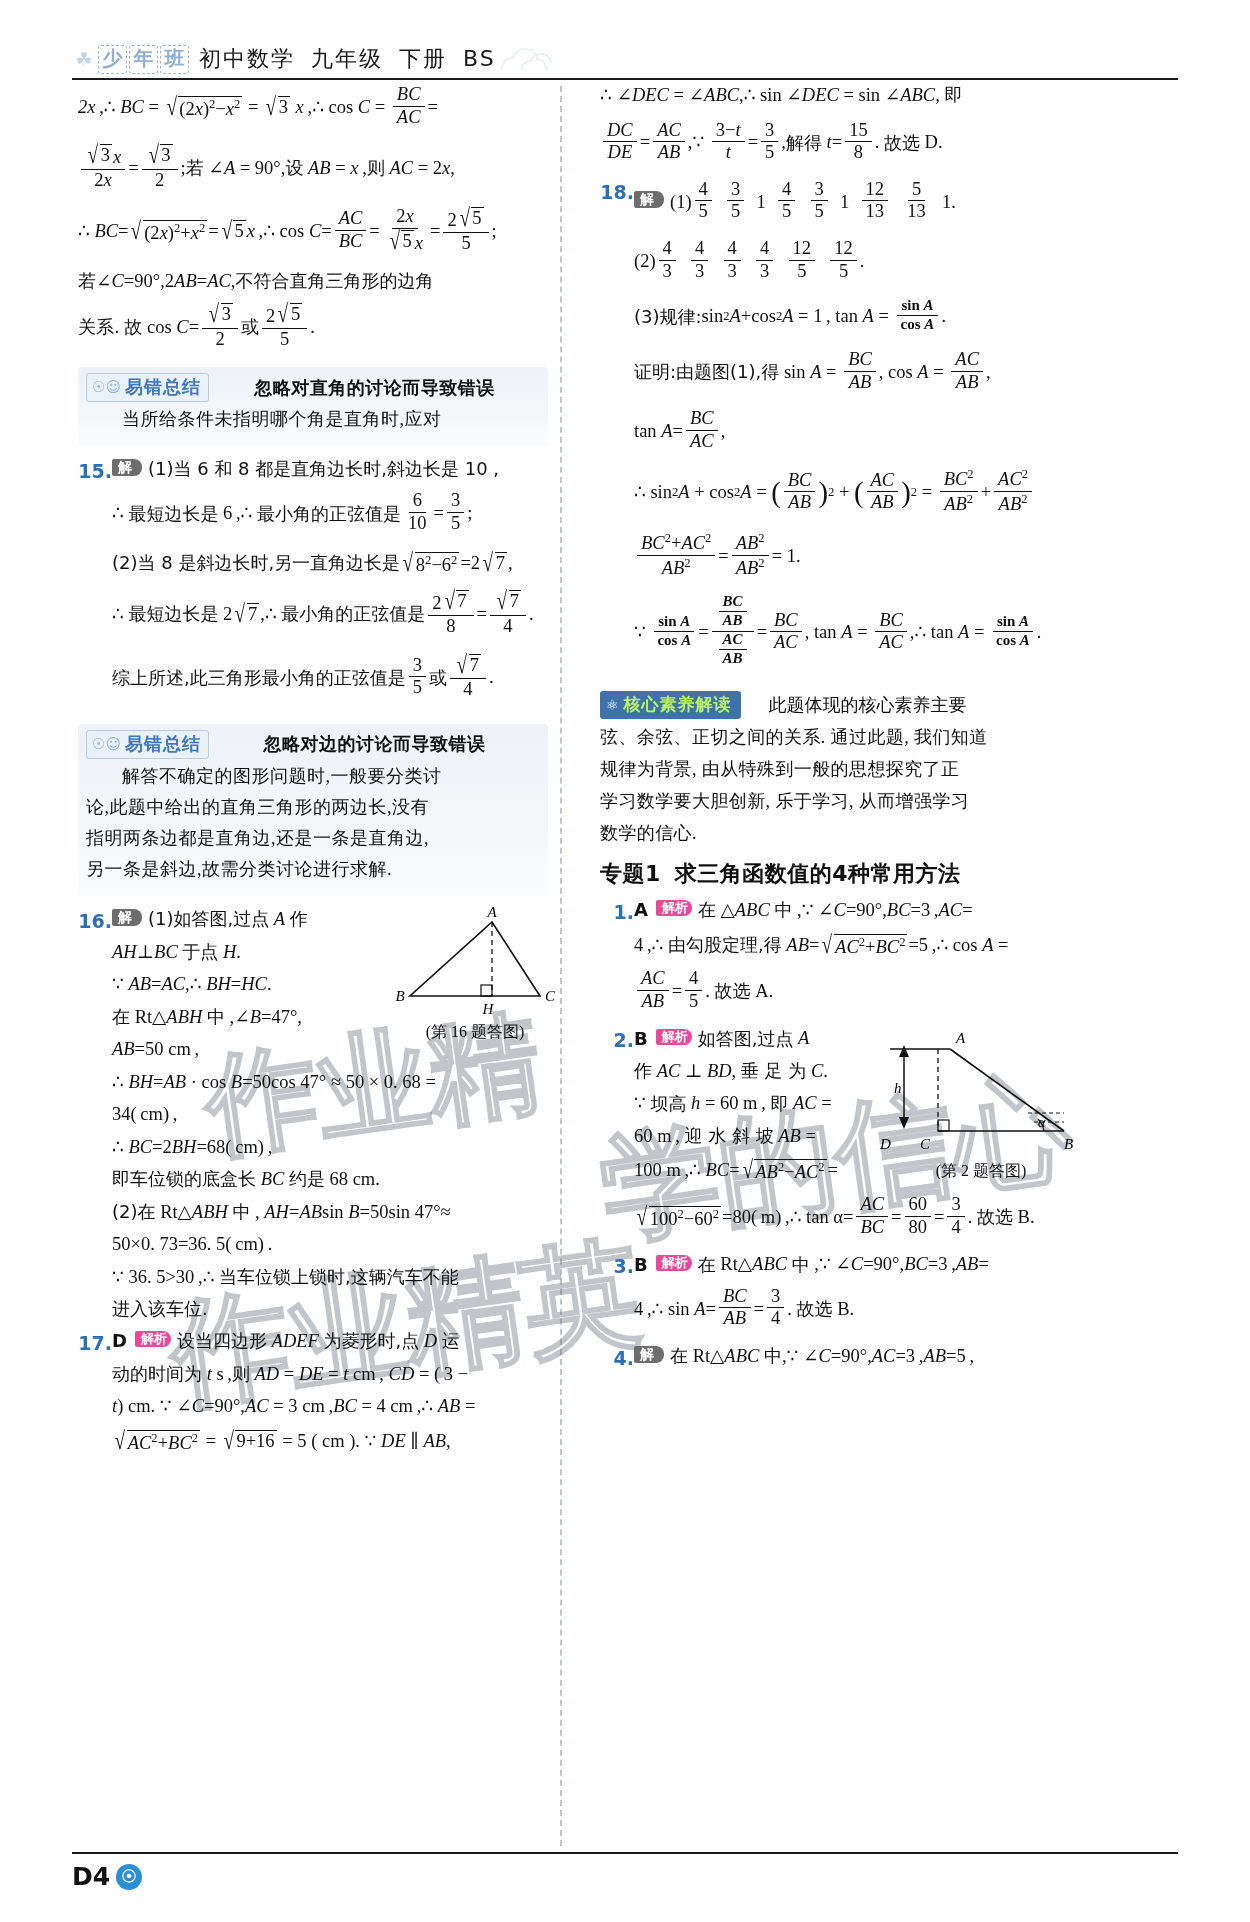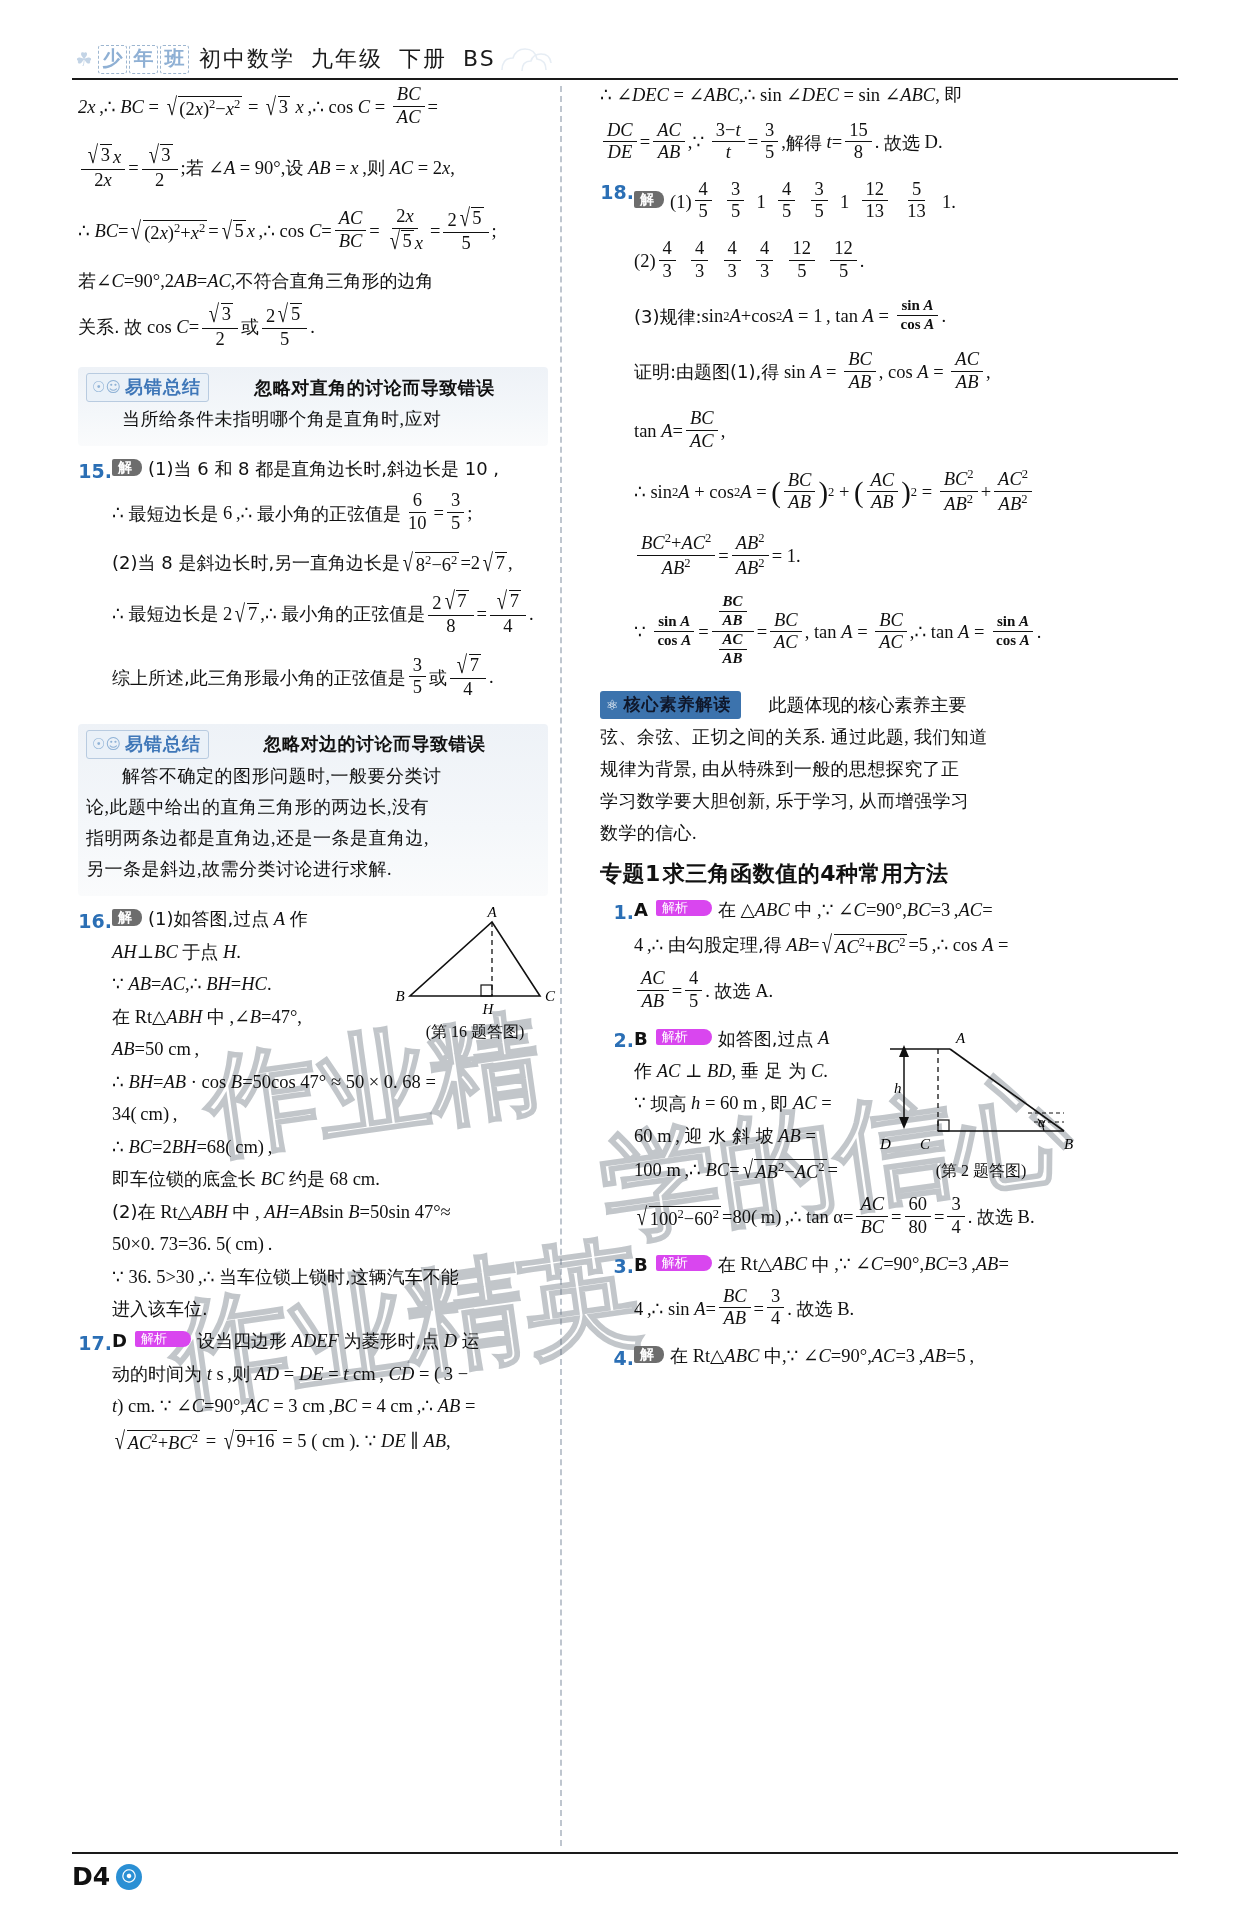--- a/index.html
+++ b/index.html
@@ -72,23 +72,23 @@
   .numblk{display:flex;align-items:flex-start;}
   .body{flex:1;}
 
   .tag{
     display:inline-block;background:#6d6d6d;color:#fff;
     font-family:"DejaVu Sans",sans-serif;font-weight:700;font-size:14px;
     padding:1px 9px 2px 6px;border-radius:2px 8px 8px 2px;margin:0 6px 0 0;
     position:relative;top:-2px;letter-spacing:1px;
   }
   .tag2{
-    display:inline-block;background:#d946ef;color:#fff;
-    font-family:"DejaVu Sans",sans-serif;font-weight:400;font-size:13px;
-    padding:1px 24px 2px 6px;border-radius:2px 8px 8px 2px;margin:0 6px 0 0;
+    display:inline-block;background:#ec4899;color:#fff;
+    font-family:"DejaVu Sans",sans-serif;font-weight:700;font-size:13px;
+    padding:1px 4px 2px 6px;border-radius:2px 8px 8px 2px;margin:0 6px 0 0;
     position:relative;top:-2px;
   }
   .ans{
     font-family:"DejaVu Sans",sans-serif;font-weight:600;font-size:18px;color:#111;
     margin-right:8px;
   }
 
   
   .it{font-style:italic;}
   .fr{display:inline-flex;flex-direction:column;align-items:center;
@@ -124,26 +124,26 @@
   }
   .box-body p{margin:0 0 7px 0;font-size:18px;line-height:1.34;
     font-family:"Liberation Serif",serif;letter-spacing:.5px;}
   .box-body p.ind{text-indent:2em;}
 
   .chip2{
     display:inline-flex;align-items:center;gap:5px;
     background:#3c73ad;border-radius:3px;padding:2px 9px 3px 6px;
   }
   .chip2 .ic{color:#fff;font-size:14px;font-family:"DejaVu Sans",sans-serif;}
-  .chip2 .tx{color:#0f172a;font-weight:700;font-size:17px;
+  .chip2 .tx{color:#bef264;font-weight:700;font-size:17px;
     font-family:"DejaVu Sans","Liberation Sans",sans-serif;letter-spacing:1px;}
 
   
   .topic{
-    display:flex;align-items:baseline;gap:2px;margin:6px 0 12px 0;
+    display:flex;align-items:baseline;gap:14px;margin:6px 0 12px 0;
     font-family:"DejaVu Sans","Liberation Sans",sans-serif;
     font-weight:700;font-size:22px;color:#111;letter-spacing:.5px;
   }
 
   
   .figbox{position:relative;}
   .figcap{
     font-size:16px;text-align:center;margin-top:2px;
     font-family:"Liberation Serif",serif;
   }

